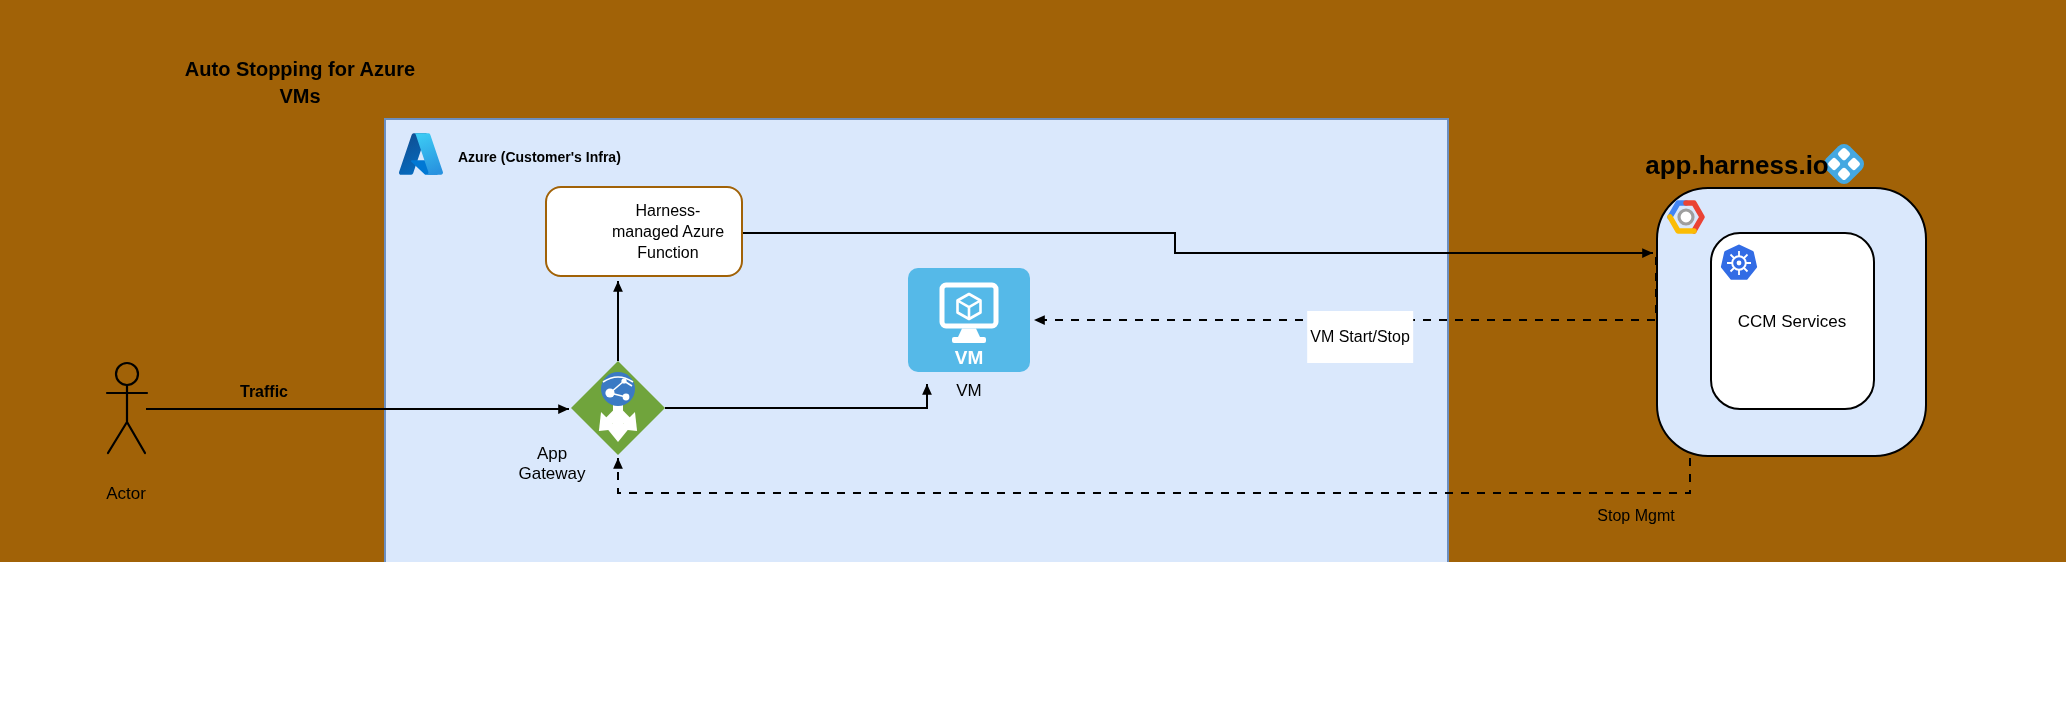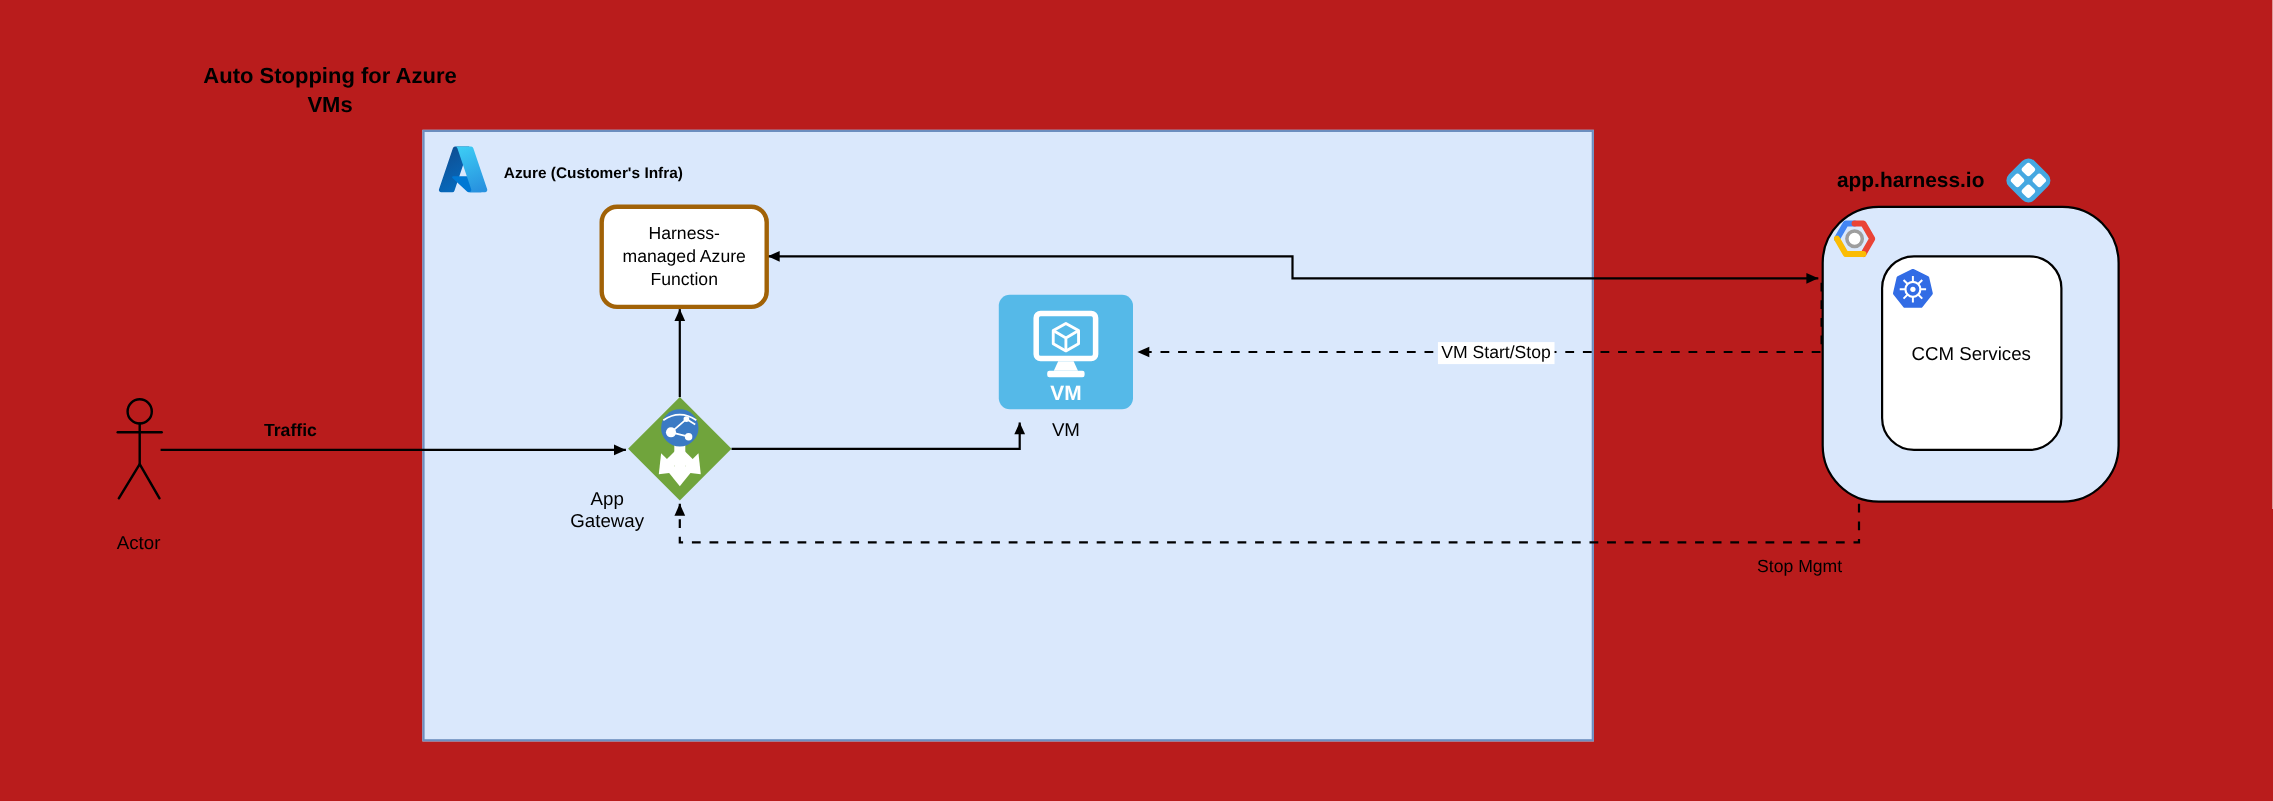--- a/index.html
+++ b/index.html
@@ -1,45 +1,45 @@
 <!DOCTYPE html>
 <html style="--azure-fill: #dae8fc; --azure-stroke: #6c8ebf; --line-color: #000000; --vm-blue: #55b9e8; --gateway-green: #70a43c; --globe-blue: #3b7ac4; --harness-blue: #45a8e1; --k8s-blue: #326ce5; --gcp-blue: #4285f4; --gcp-red: #ea4335; --gcp-yellow: #fbbc04; --gcp-ring-gray: #9e9e9e;"><head>
 <meta charset="utf-8">
 <style>
   html,body{margin:0;padding:0;background:#fff;}
-  .canvas{position:relative;width:2066px;height:728px;background:#b91c1c;
+  .canvas{position:relative;width:2066px;height:562px;background:#a16207;
           font-family:"Liberation Sans",sans-serif;color:#000;overflow:hidden;}
   .abs{position:absolute;}
   
   .azure-box{left:384px;top:118px;width:1061px;height:552px;
              background:var(--azure-fill);border:2px solid var(--azure-stroke);}
   .harness-box{left:1656px;top:187px;width:267px;height:266px;
                background:var(--azure-fill);border:2px solid #000;border-radius:52px;}
   .ccm-box{left:1710px;top:232px;width:161px;height:174px;
            background:#fff;border:2px solid #000;border-radius:30px;}
   .function-box{left:545px;top:186px;width:146px;height:87px;background:#fff;
-                border:4px solid #a16207;border-radius:16px;display:flex;
-                align-items:center;justify-content:center;text-align:center;}
+                border:2px solid #a16207;border-radius:16px;display:flex;
+                align-items:center;justify-content:center;text-align:center;padding-left:48px;}
   .function-box span{font-size:16px;line-height:21px;white-space:pre-line;}
   .vm-tile{left:908px;top:268px;width:122px;height:104px;
            background:var(--vm-blue);border-radius:10px;}
   
   .wires{left:0;top:0;width:2066px;height:728px;pointer-events:none;}
   
   .lbl{position:absolute;transform:translateX(-50%);text-align:center;
        font-size:17px;line-height:20px;white-space:nowrap;}
   .pre{white-space:pre-line;}
   .bold{font-weight:bold;}
   .title{left:300px;top:56px;width:270px;font-size:20px;line-height:27px;
          font-weight:bold;white-space:normal;}
   .azure-label{left:458px;top:147px;transform:none;text-align:center;
                font-size:14px;font-weight:bold;}
-  .harness-title{left:1737px;top:155px;font-size:19px;font-weight:bold;}
+  .harness-title{left:1737px;top:155px;font-size:26px;font-weight:bold;}
   .edge-lbl{font-size:16px;}
-  .halo{background:#fff;padding:0 3px;}
+  .halo{background:#fff;padding:16px 3px;}
 </style>
 </head>
 <body>
 
 <div class="canvas">
 
   <div class="lbl title">Auto Stopping for Azure VMs</div>
 
   <div class="abs azure-box"></div>
   <div class="abs harness-box"></div>

